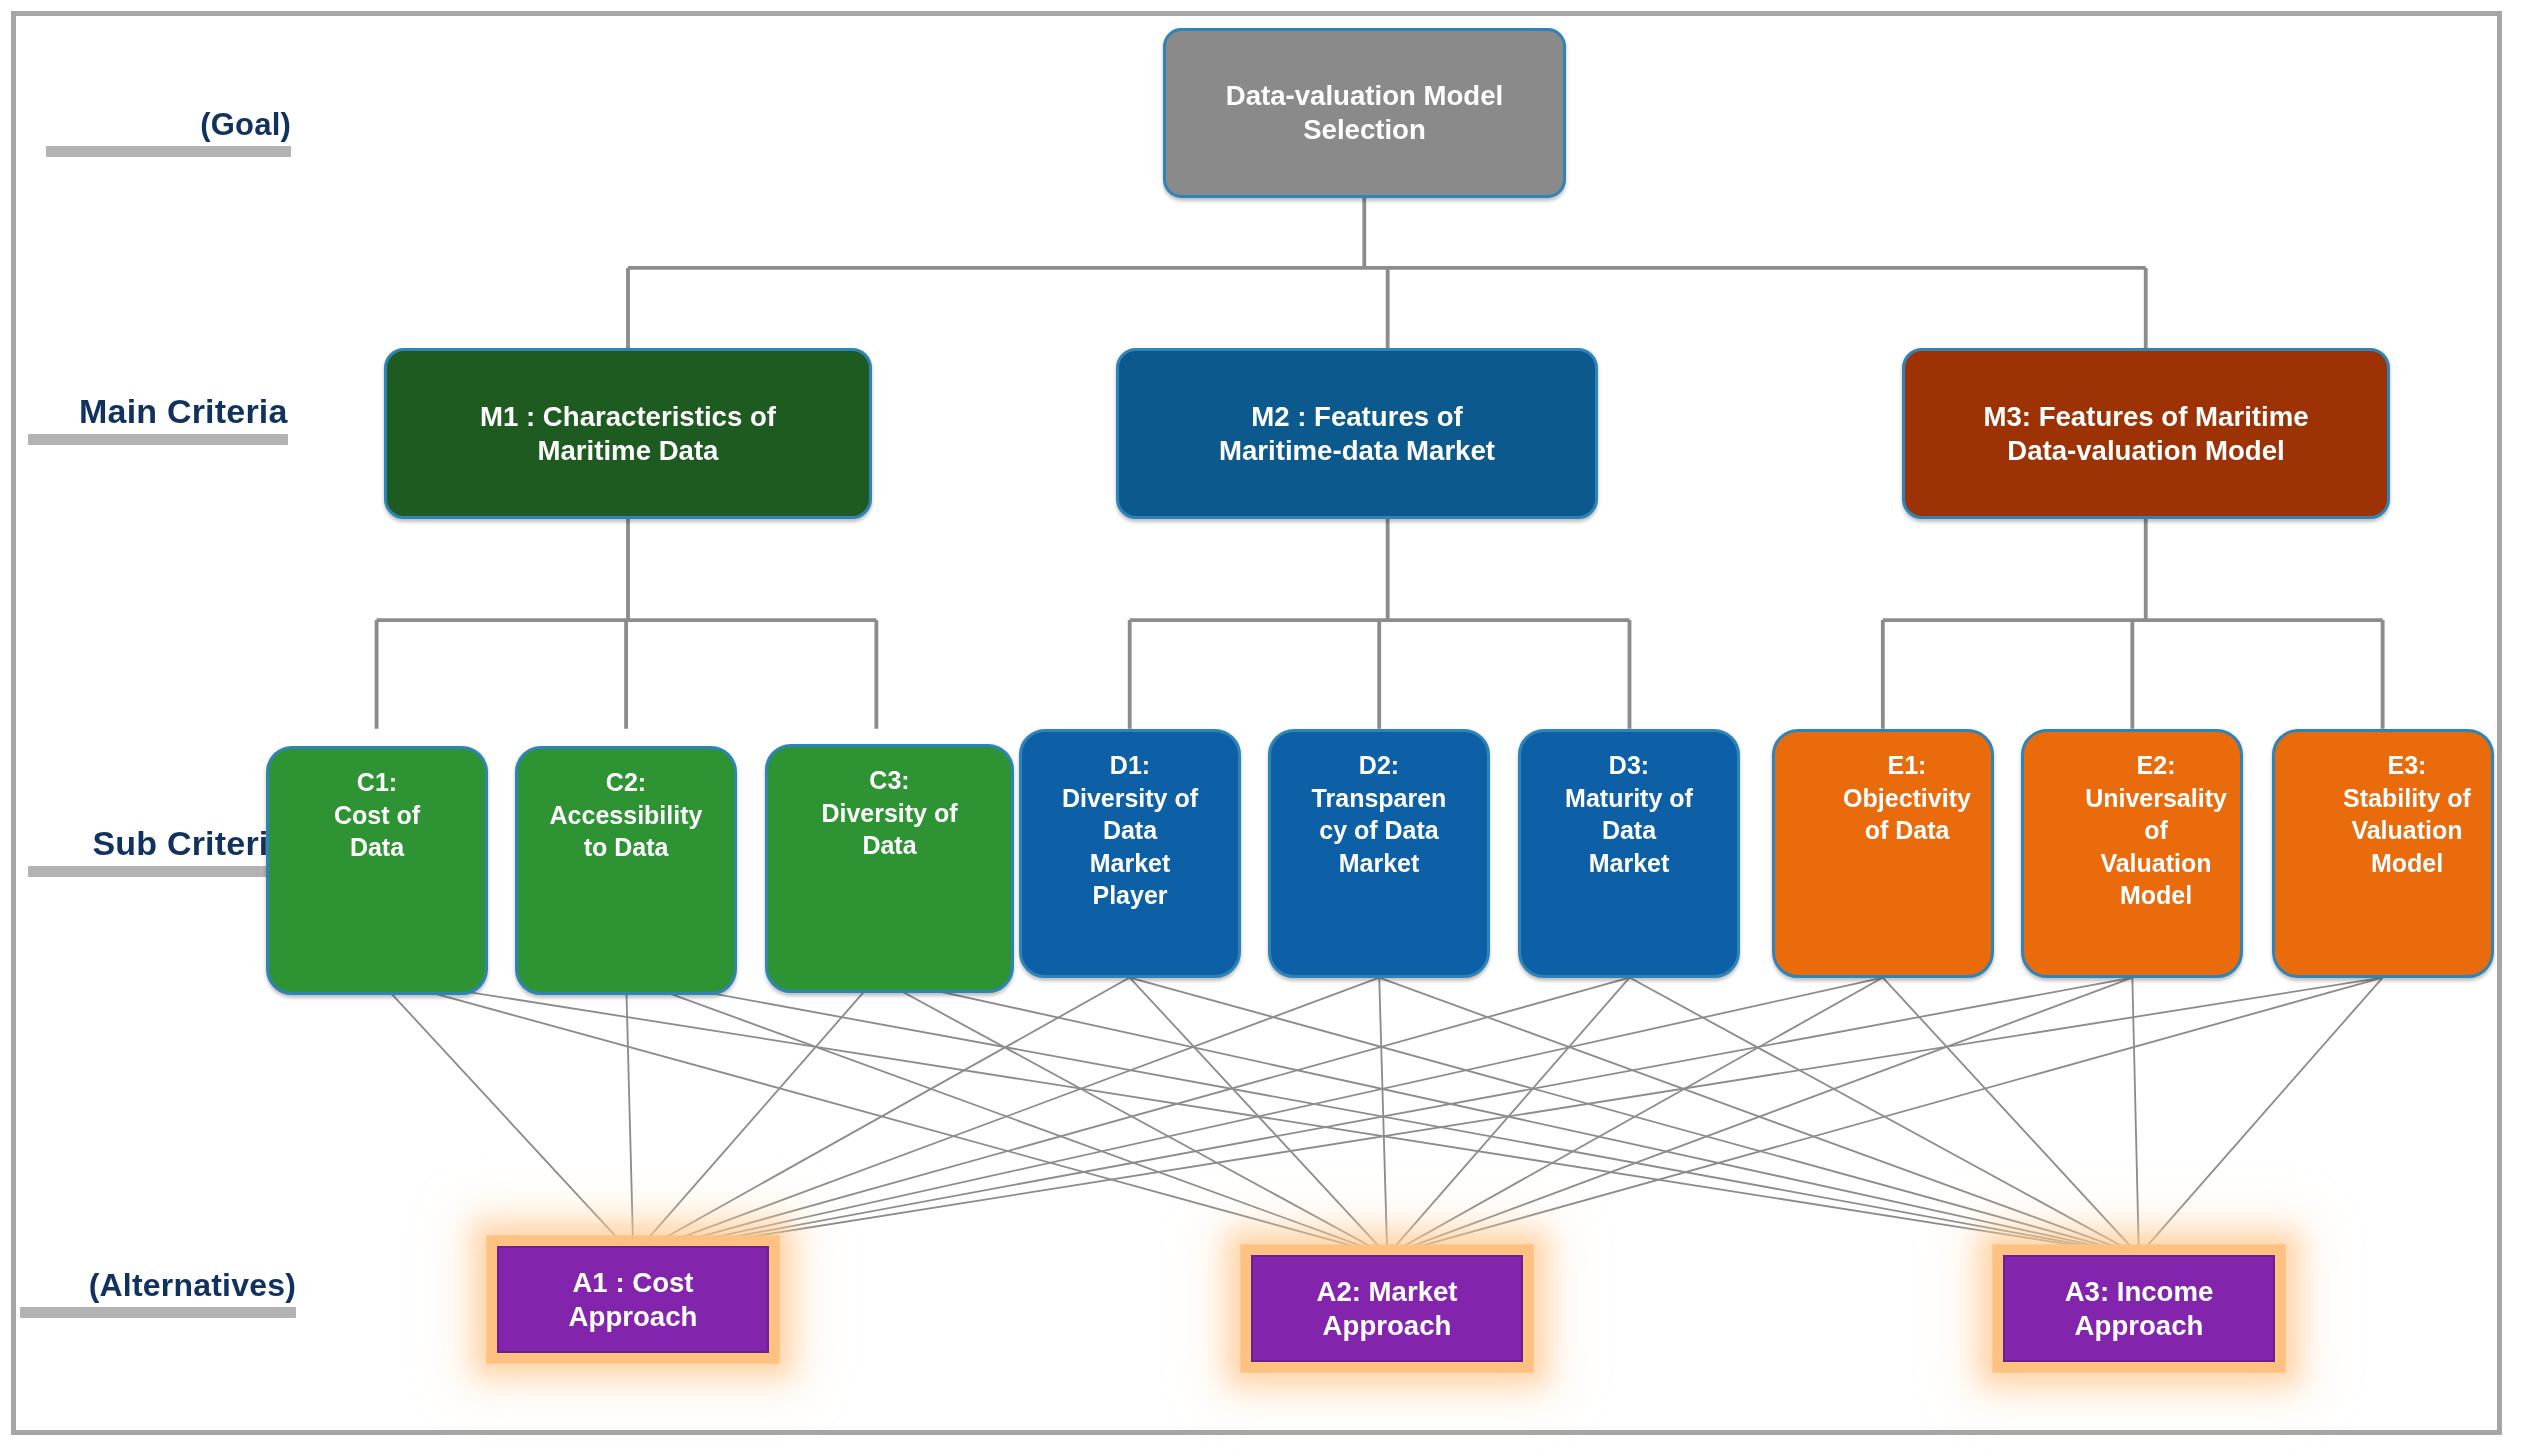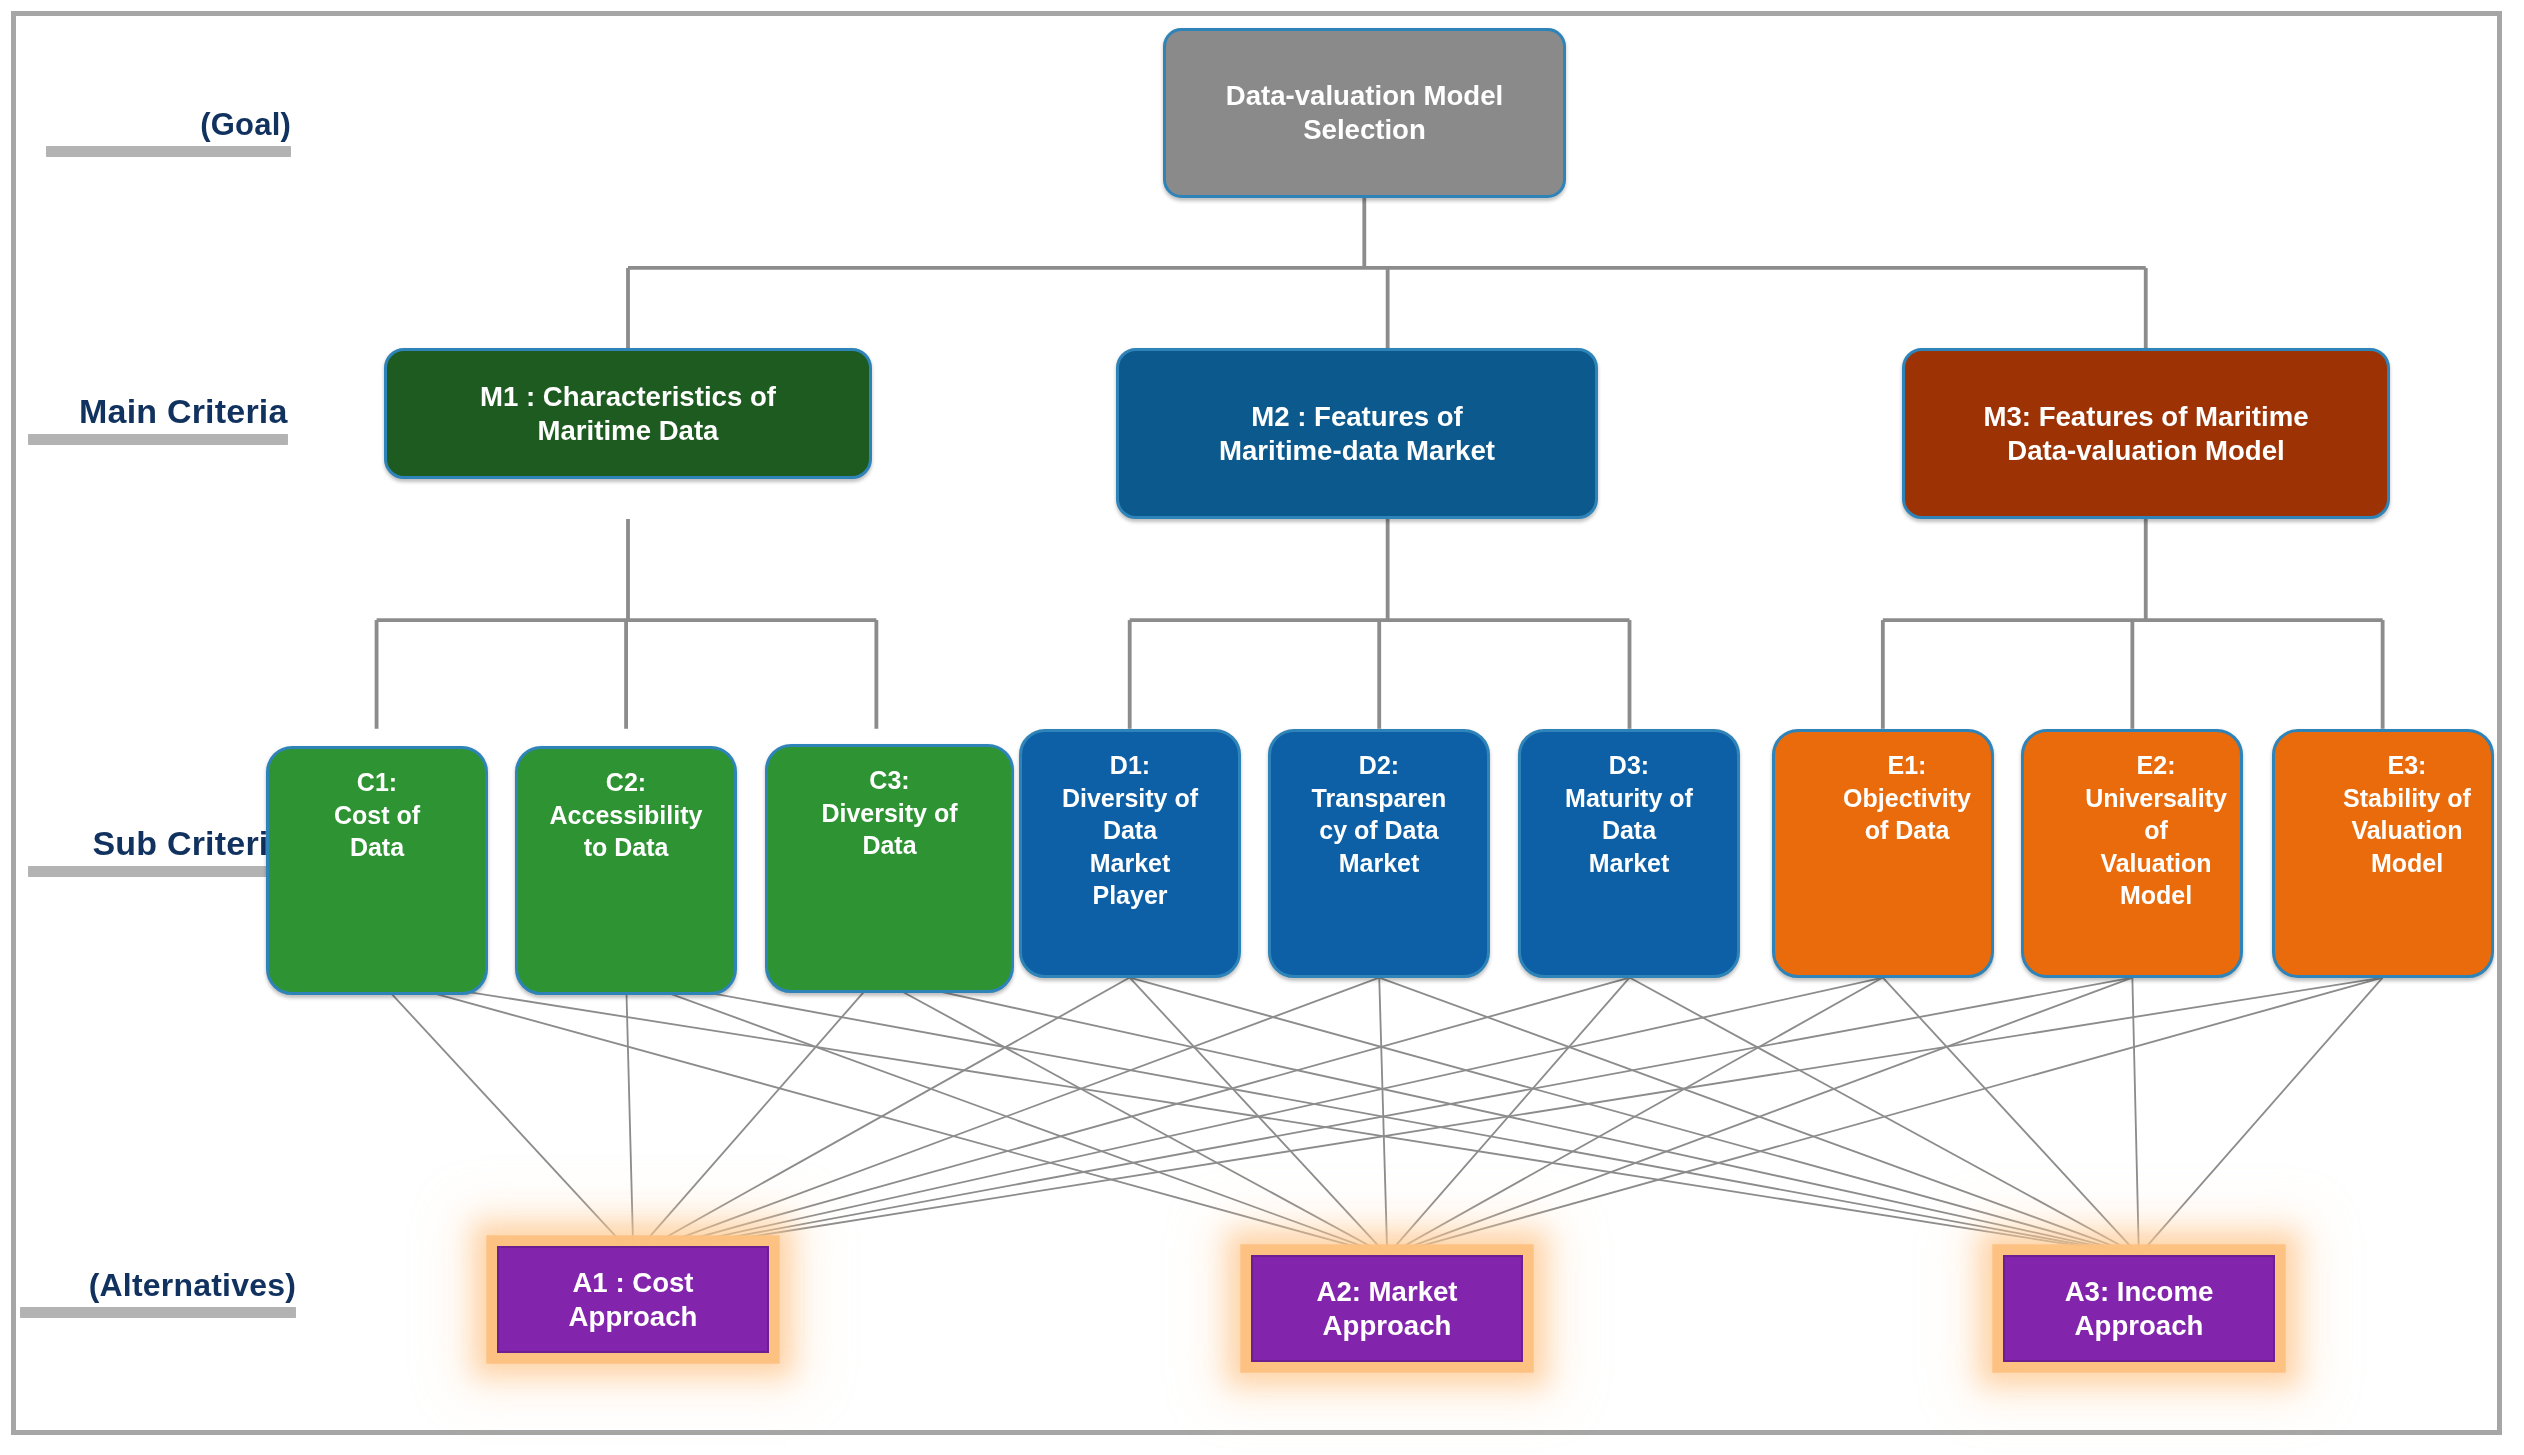--- a/index.html
+++ b/index.html
@@ -185,21 +185,21 @@
   </div>
 
   <div class="row-label" style="left:20px; top:1267px; width:276px; font-size:32px;">
     <span class="txt">(Alternatives)</span>
     <span class="rule"></span>
   </div>
 
   <div class="node goal" style="left:1163px; top:27.6px; width:403px; height:170px;">Data-valuation Model
 Selection</div>
 
-  <div class="node main m1" style="left:384px; top:348px; width:488px; height:131px;">M1 : Characteristics of
+  <div class="node main m1" style="left:384px; top:348px; width:488px; height:171px;">M1 : Characteristics of
 Maritime Data</div>
 
   <div class="node main m2" style="left:1116px; top:348px; width:482px; height:171px;">M2 : Features of
 Maritime-data Market</div>
 
   <div class="node main m3" style="left:1902px; top:348px; width:488px; height:171px;">M3: Features of Maritime
 Data-valuation Model</div>
 
   <div class="node sub c" style="left:266px; top:729px; width:222px; height:249px;">C1:
 Cost of

